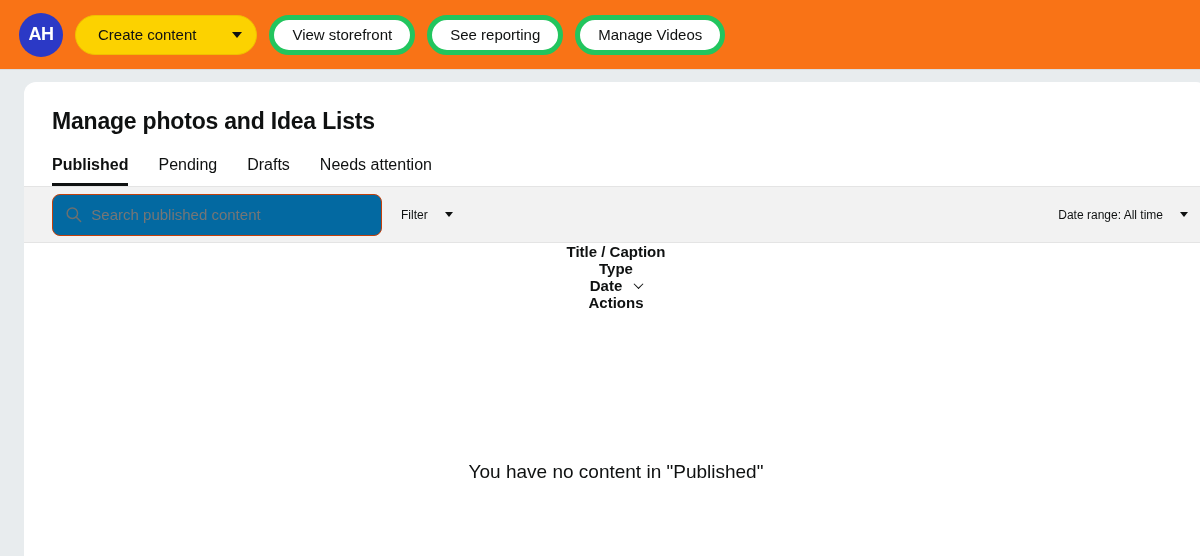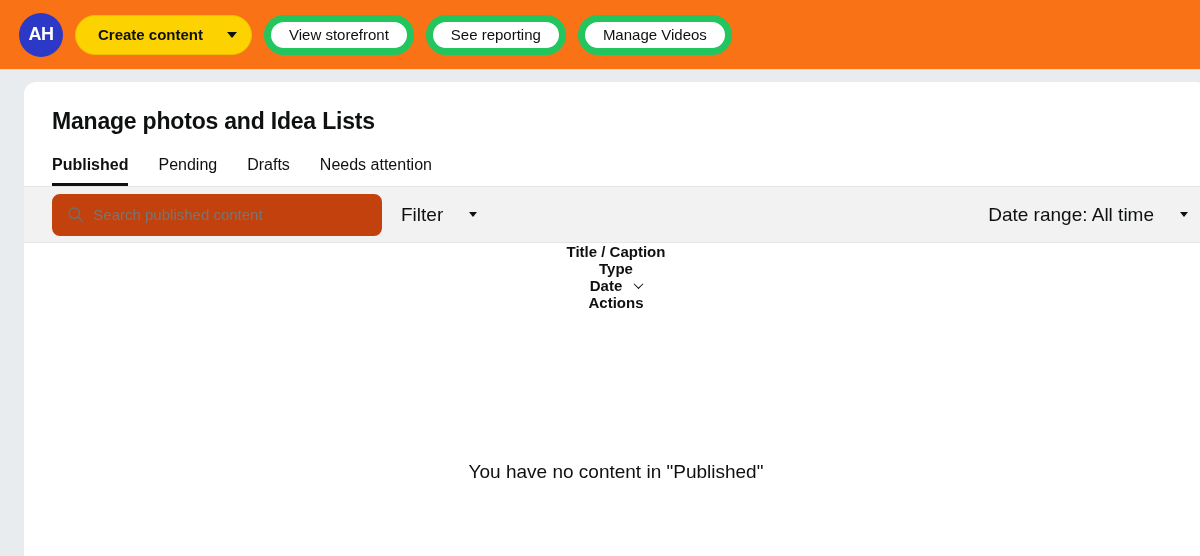--- a/index.html
+++ b/index.html
@@ -48,26 +48,26 @@
     align-items: center;
     justify-content: center;
     cursor: pointer;
     white-space: nowrap;
   }
   .btn-primary {
     background: #fcd200;
     border: 1px solid #f0c000;
     color: #0f1111;
     padding: 0 14px 0 22px;
-    gap: 24px;
-    font-weight: bold;
+    gap: 36px;
+    font-weight: normal;
   }
   .btn-secondary {
     background: #ffffff;
-    border: 7px solid #22c55e;
+    border: 5px solid #22c55e;
     color: #0f1111;
     padding: 0 18px;
   }
   .caret-down {
     width: 0; height: 0;
     border-left: 5px solid transparent;
     border-right: 5px solid transparent;
     border-top: 6px solid #0f1111;
     display: inline-block;
   }
@@ -115,44 +115,44 @@
     border-top: 1px solid #e4e4e4;
     border-bottom: 1px solid #e4e4e4;
     height: 57px;
     display: flex;
     align-items: center;
     padding: 0 20px 0 28px;
   }
   #search-wrap {
     width: 330px;
     height: 42px;
-    background: #c2410c;
-    border: 3px solid #c2410c;
+    background: #0369a1;
+    border: 1px solid #c2410c;
     border-radius: 8px;
     display: flex;
     align-items: center;
     padding: 0 12px;
     gap: 9px;
   }
   #search-input {
     border: 0;
     outline: none;
     font-size: 15px;
     font-family: "Liberation Sans", sans-serif;
     color: #0f1111;
     background: transparent;
     width: 100%;
   }
   #search-input::placeholder { color: #767676; }
   .dd-text {
-    font-size: 19px;
+    font-size: 12px;
     color: #0f1111;
     display: inline-flex;
     align-items: center;
-    gap: 26px;
+    gap: 17px;
     cursor: pointer;
   }
   #filter-dd { margin-left: 19px; }
   #date-range-dd { margin-left: auto; }
   .caret-sm {
     width: 0; height: 0;
     border-left: 4.5px solid transparent;
     border-right: 4.5px solid transparent;
     border-top: 5.5px solid #0f1111;
     display: inline-block;

